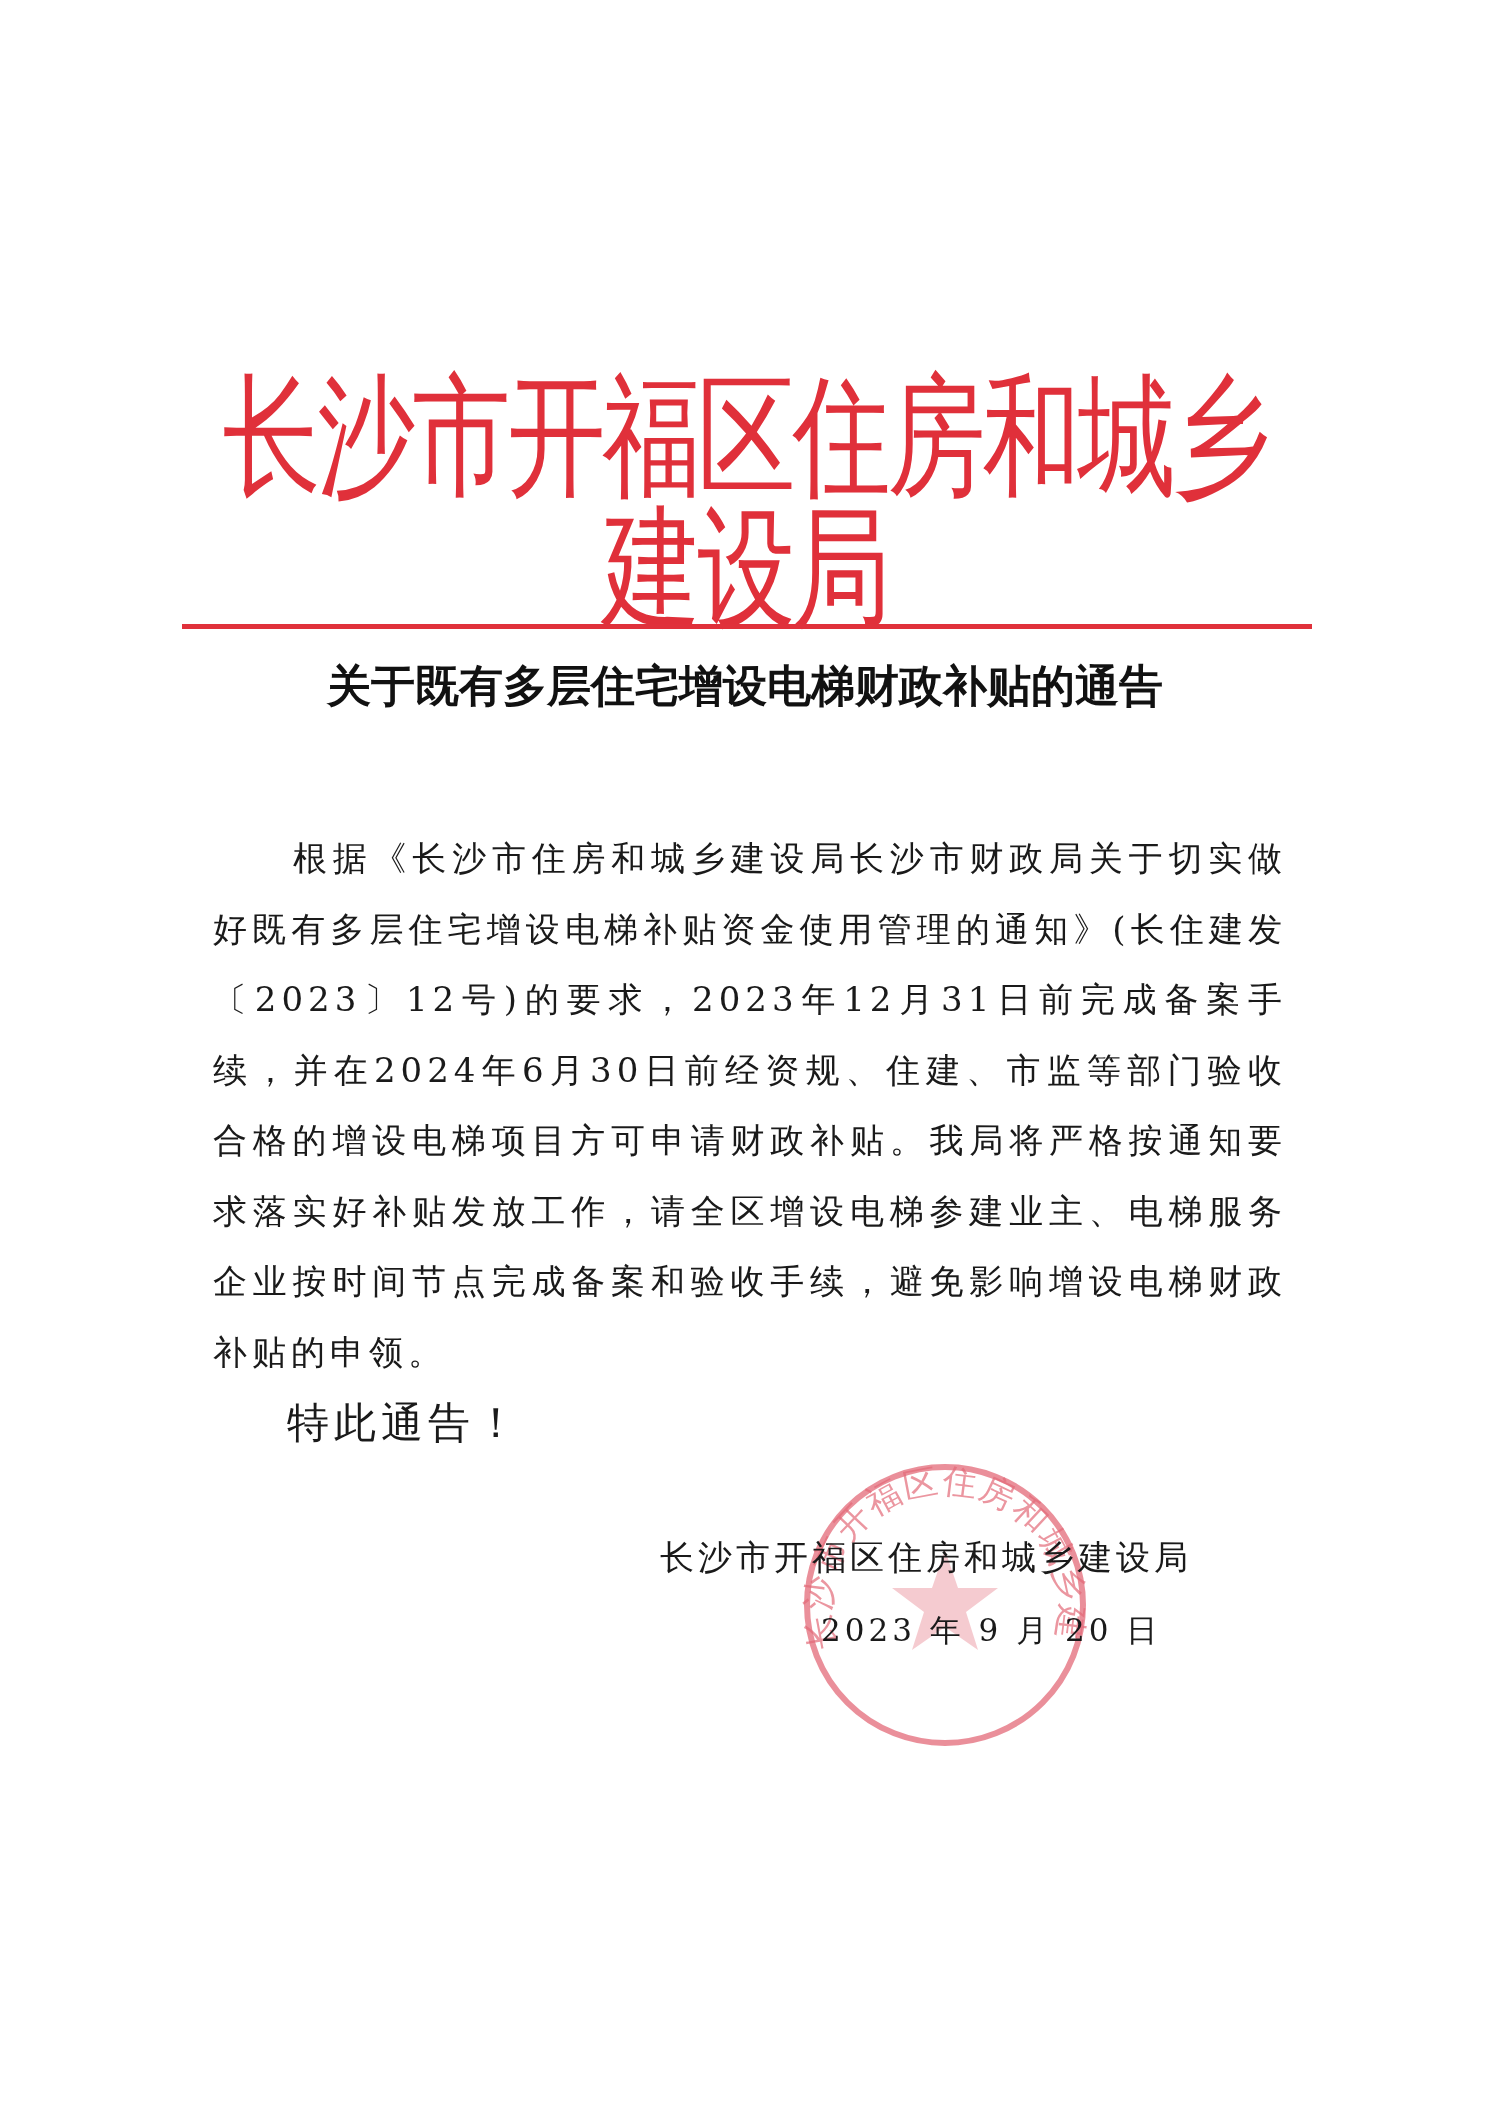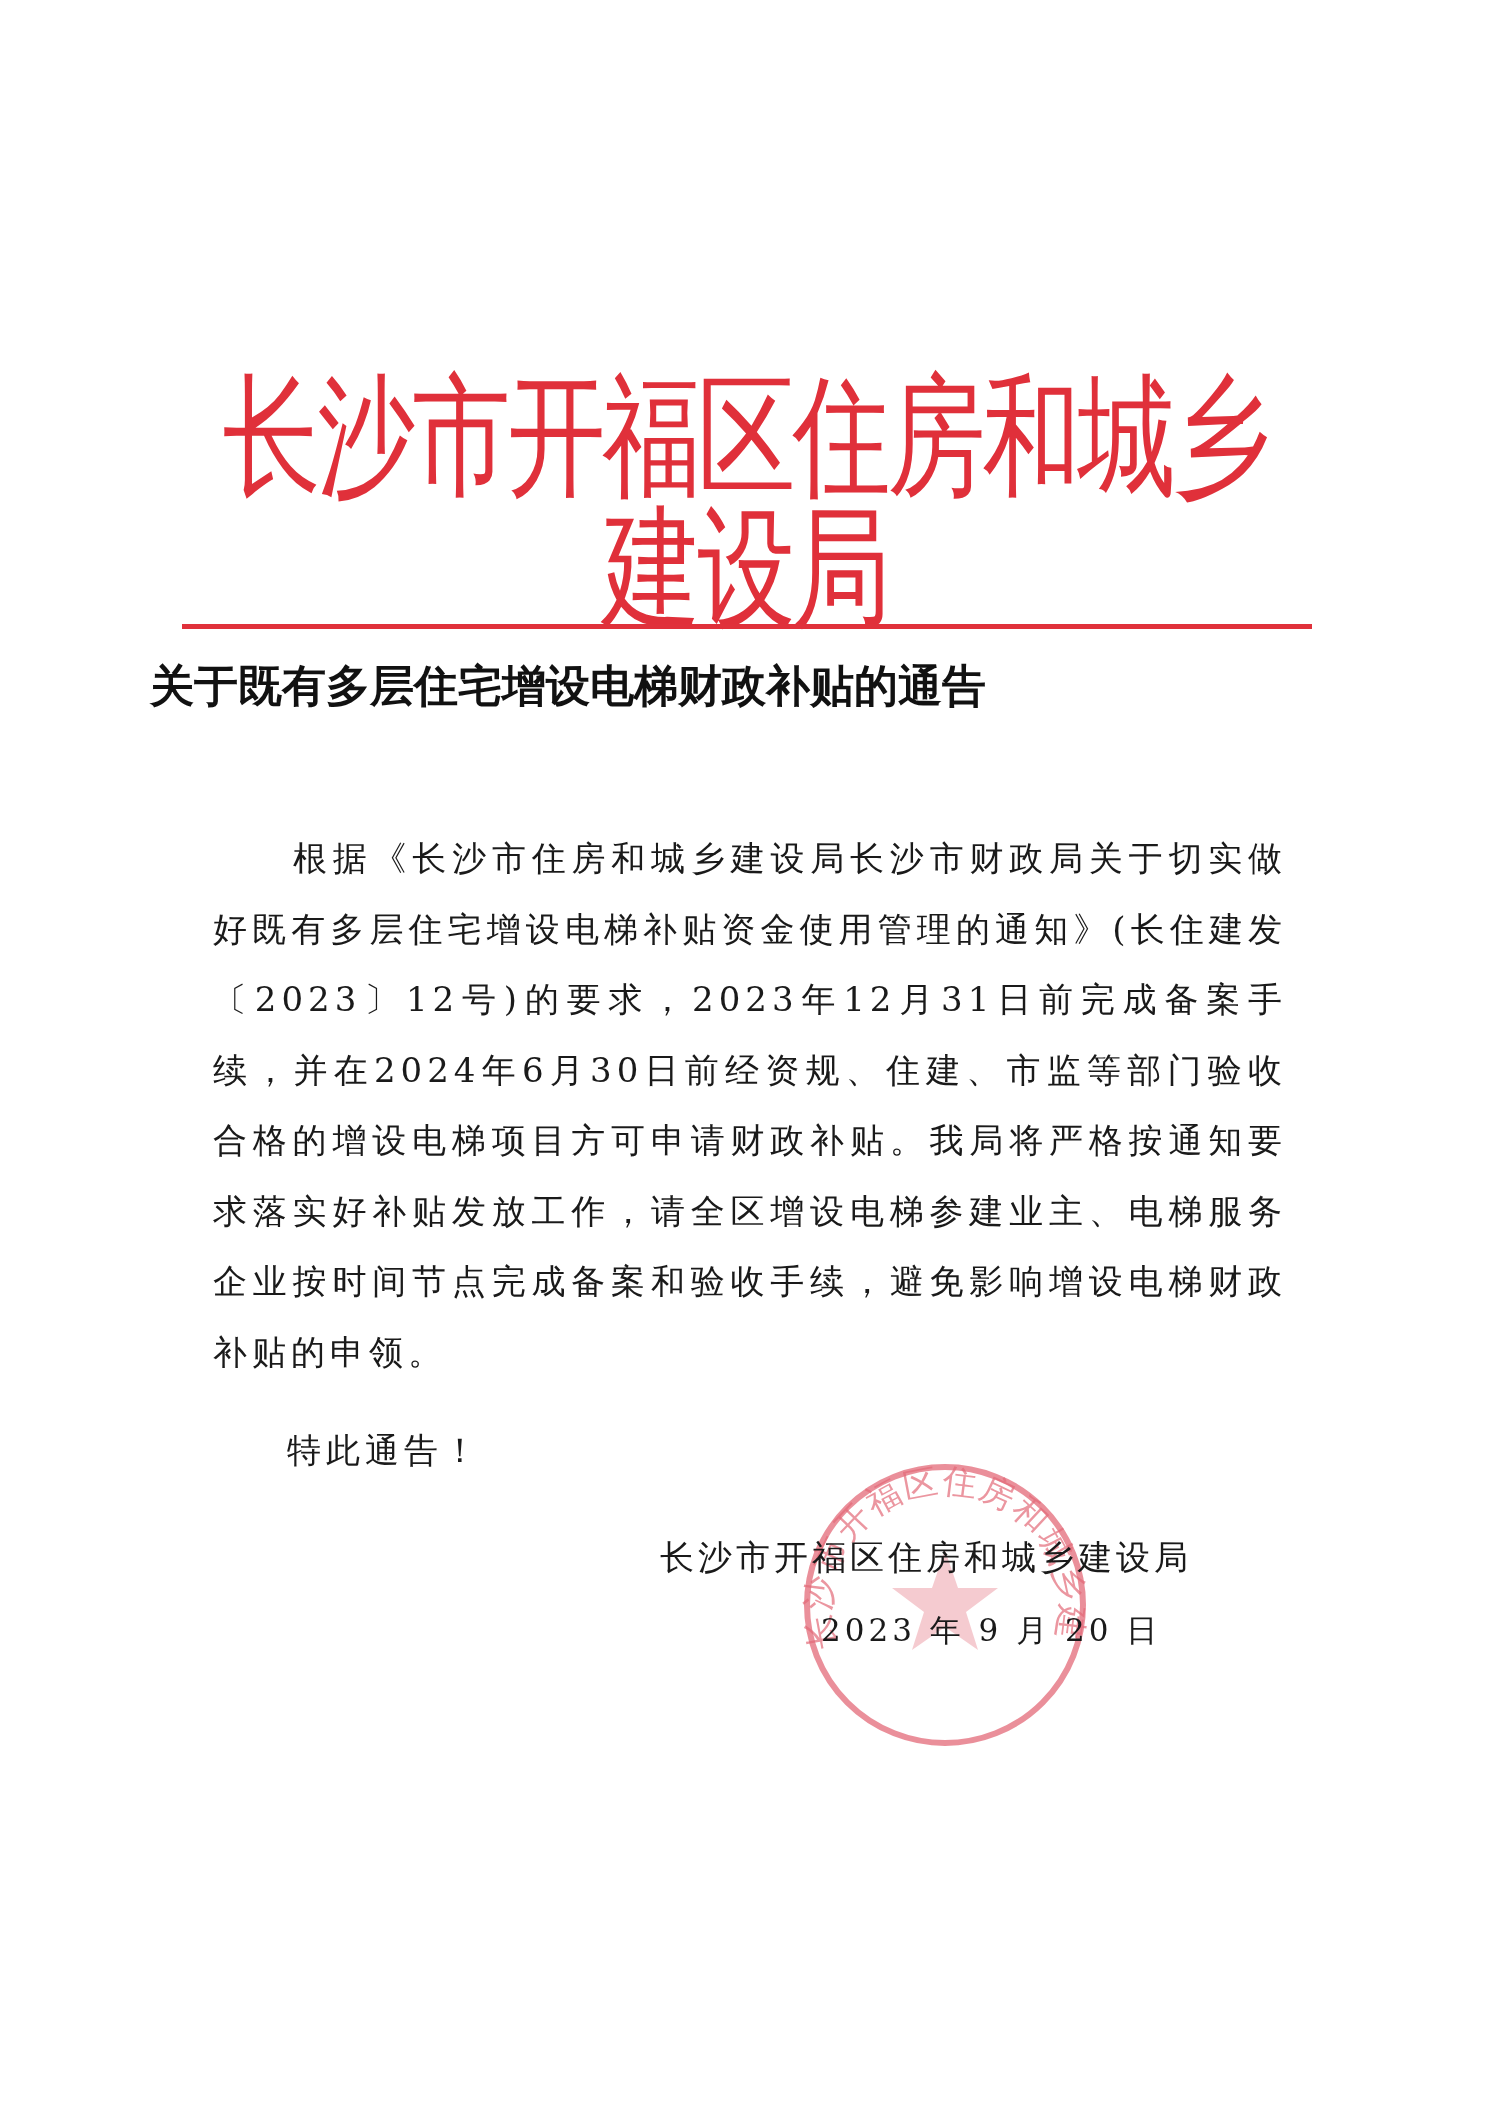--- a/index.html
+++ b/index.html
@@ -2,27 +2,27 @@
 <html><head>
 <meta charset="utf-8">
 <style>
   html, body { margin:0; padding:0; background:#ffffff; }
   body { width:1487px; height:2102px; position:relative; overflow:hidden;
          font-family:"DejaVu Serif","Liberation Serif",serif; color:#1a1a1a; }
   .masthead { position:absolute; left:200px; top:370px; width:1090px; text-align:center;
               color:#e0303a; font-size:98px; font-family:"DejaVu Sans","Liberation Sans",sans-serif;
               letter-spacing:-3px; line-height:1; transform:scaleY(1.35); transform-origin:top center; font-weight:normal; }
   .red-rule { position:absolute; left:182px; top:624px; width:1130px; height:5px; background:#e0313b; }
-  .title { position:absolute; left:150px; top:660px; width:1190px; 
+  .title { position:absolute; left:150px; top:660px; width:1190px; text-align:center;
            font-size:44px; font-weight:bold; letter-spacing:0px; line-height:1.2;
            font-family:"DejaVu Serif","Liberation Serif",serif; color:#111; }
   .body { position:absolute; left:205px; top:815px; width:1090px;
           font-size:34px; line-height:70.5px; letter-spacing:5px; text-align:justify; color:#1a1a1a; }
   .body p { margin:8px; text-indent:80px; }
-  .closing { position:absolute; left:287px; top:1428px; font-size:34px; letter-spacing:5px; }
+  .closing { position:absolute; left:287px; top:1395px; font-size:42px; letter-spacing:5px; }
   .seal { position:absolute; left:795px; top:1455px; width:300px; height:300px; }
   .sign-org { position:absolute; left:660px; top:1535px; font-size:34px; letter-spacing:4px; }
   .sign-date { position:absolute; left:821px; top:1610px; font-size:31px; letter-spacing:4px; }
 </style>
 </head>
 <body>
 
 <div class="masthead">长沙市开福区住房和城乡建设局</div>
 <div class="red-rule"></div>
 

